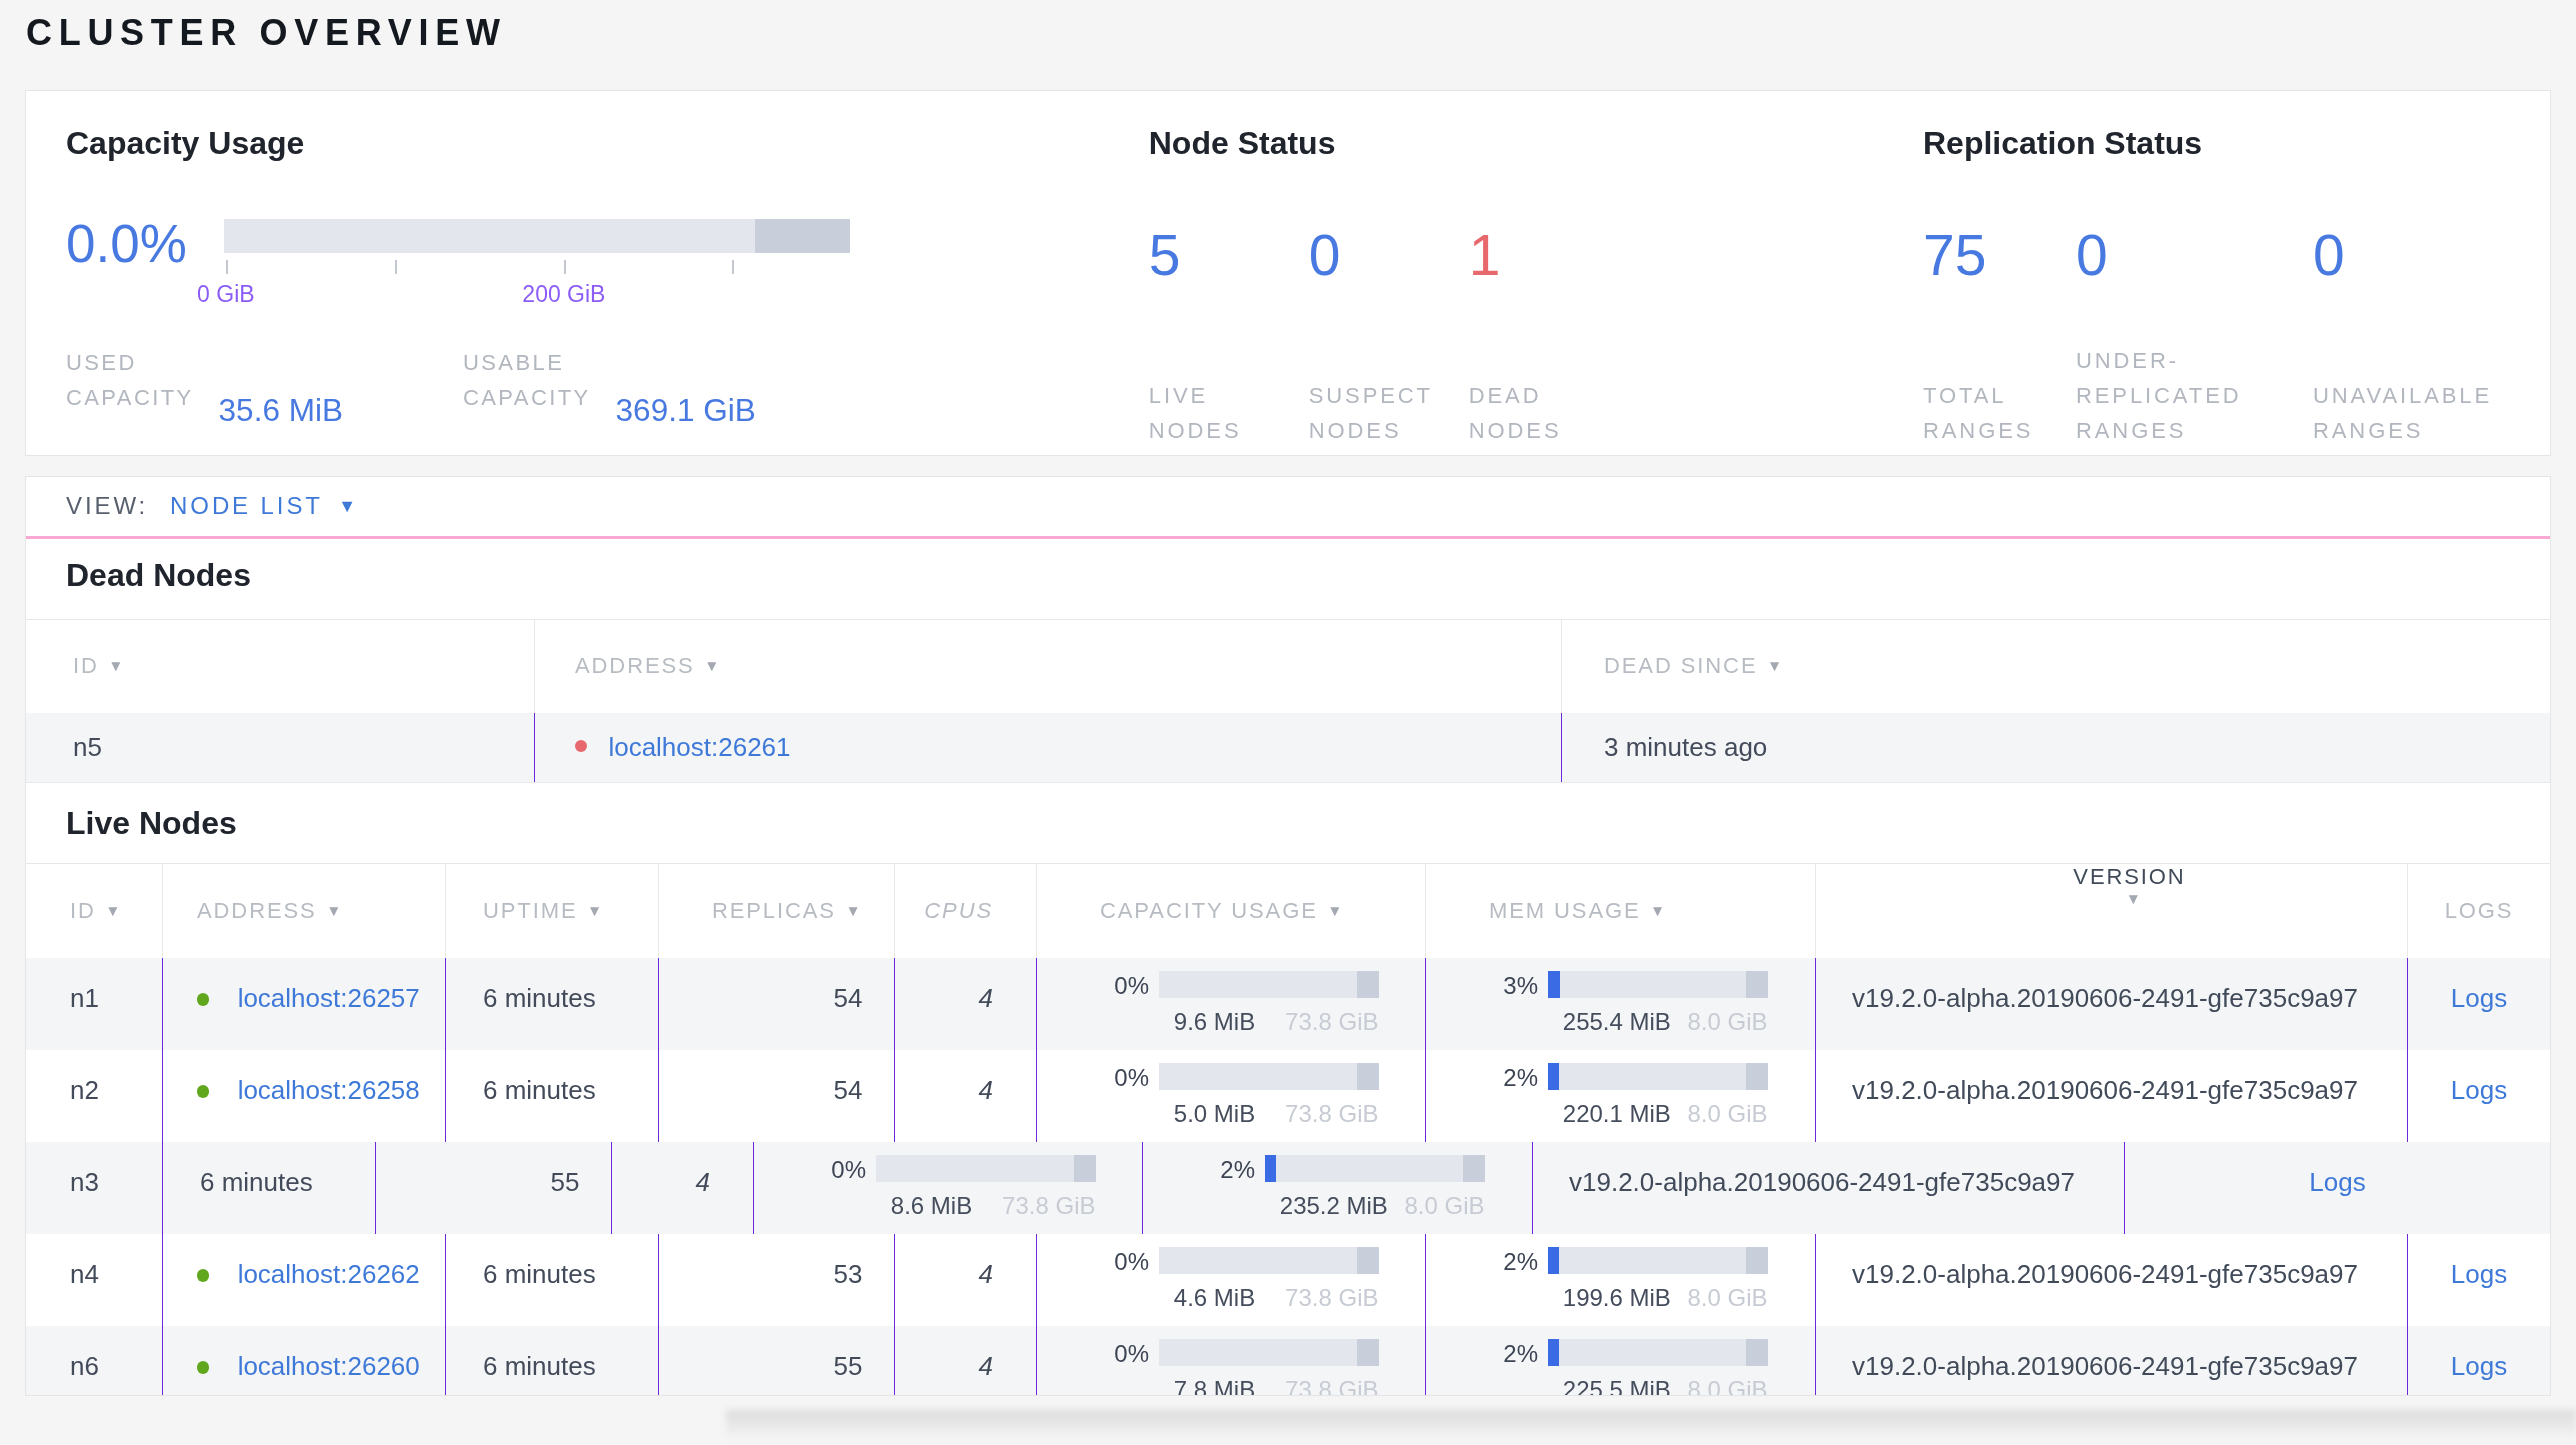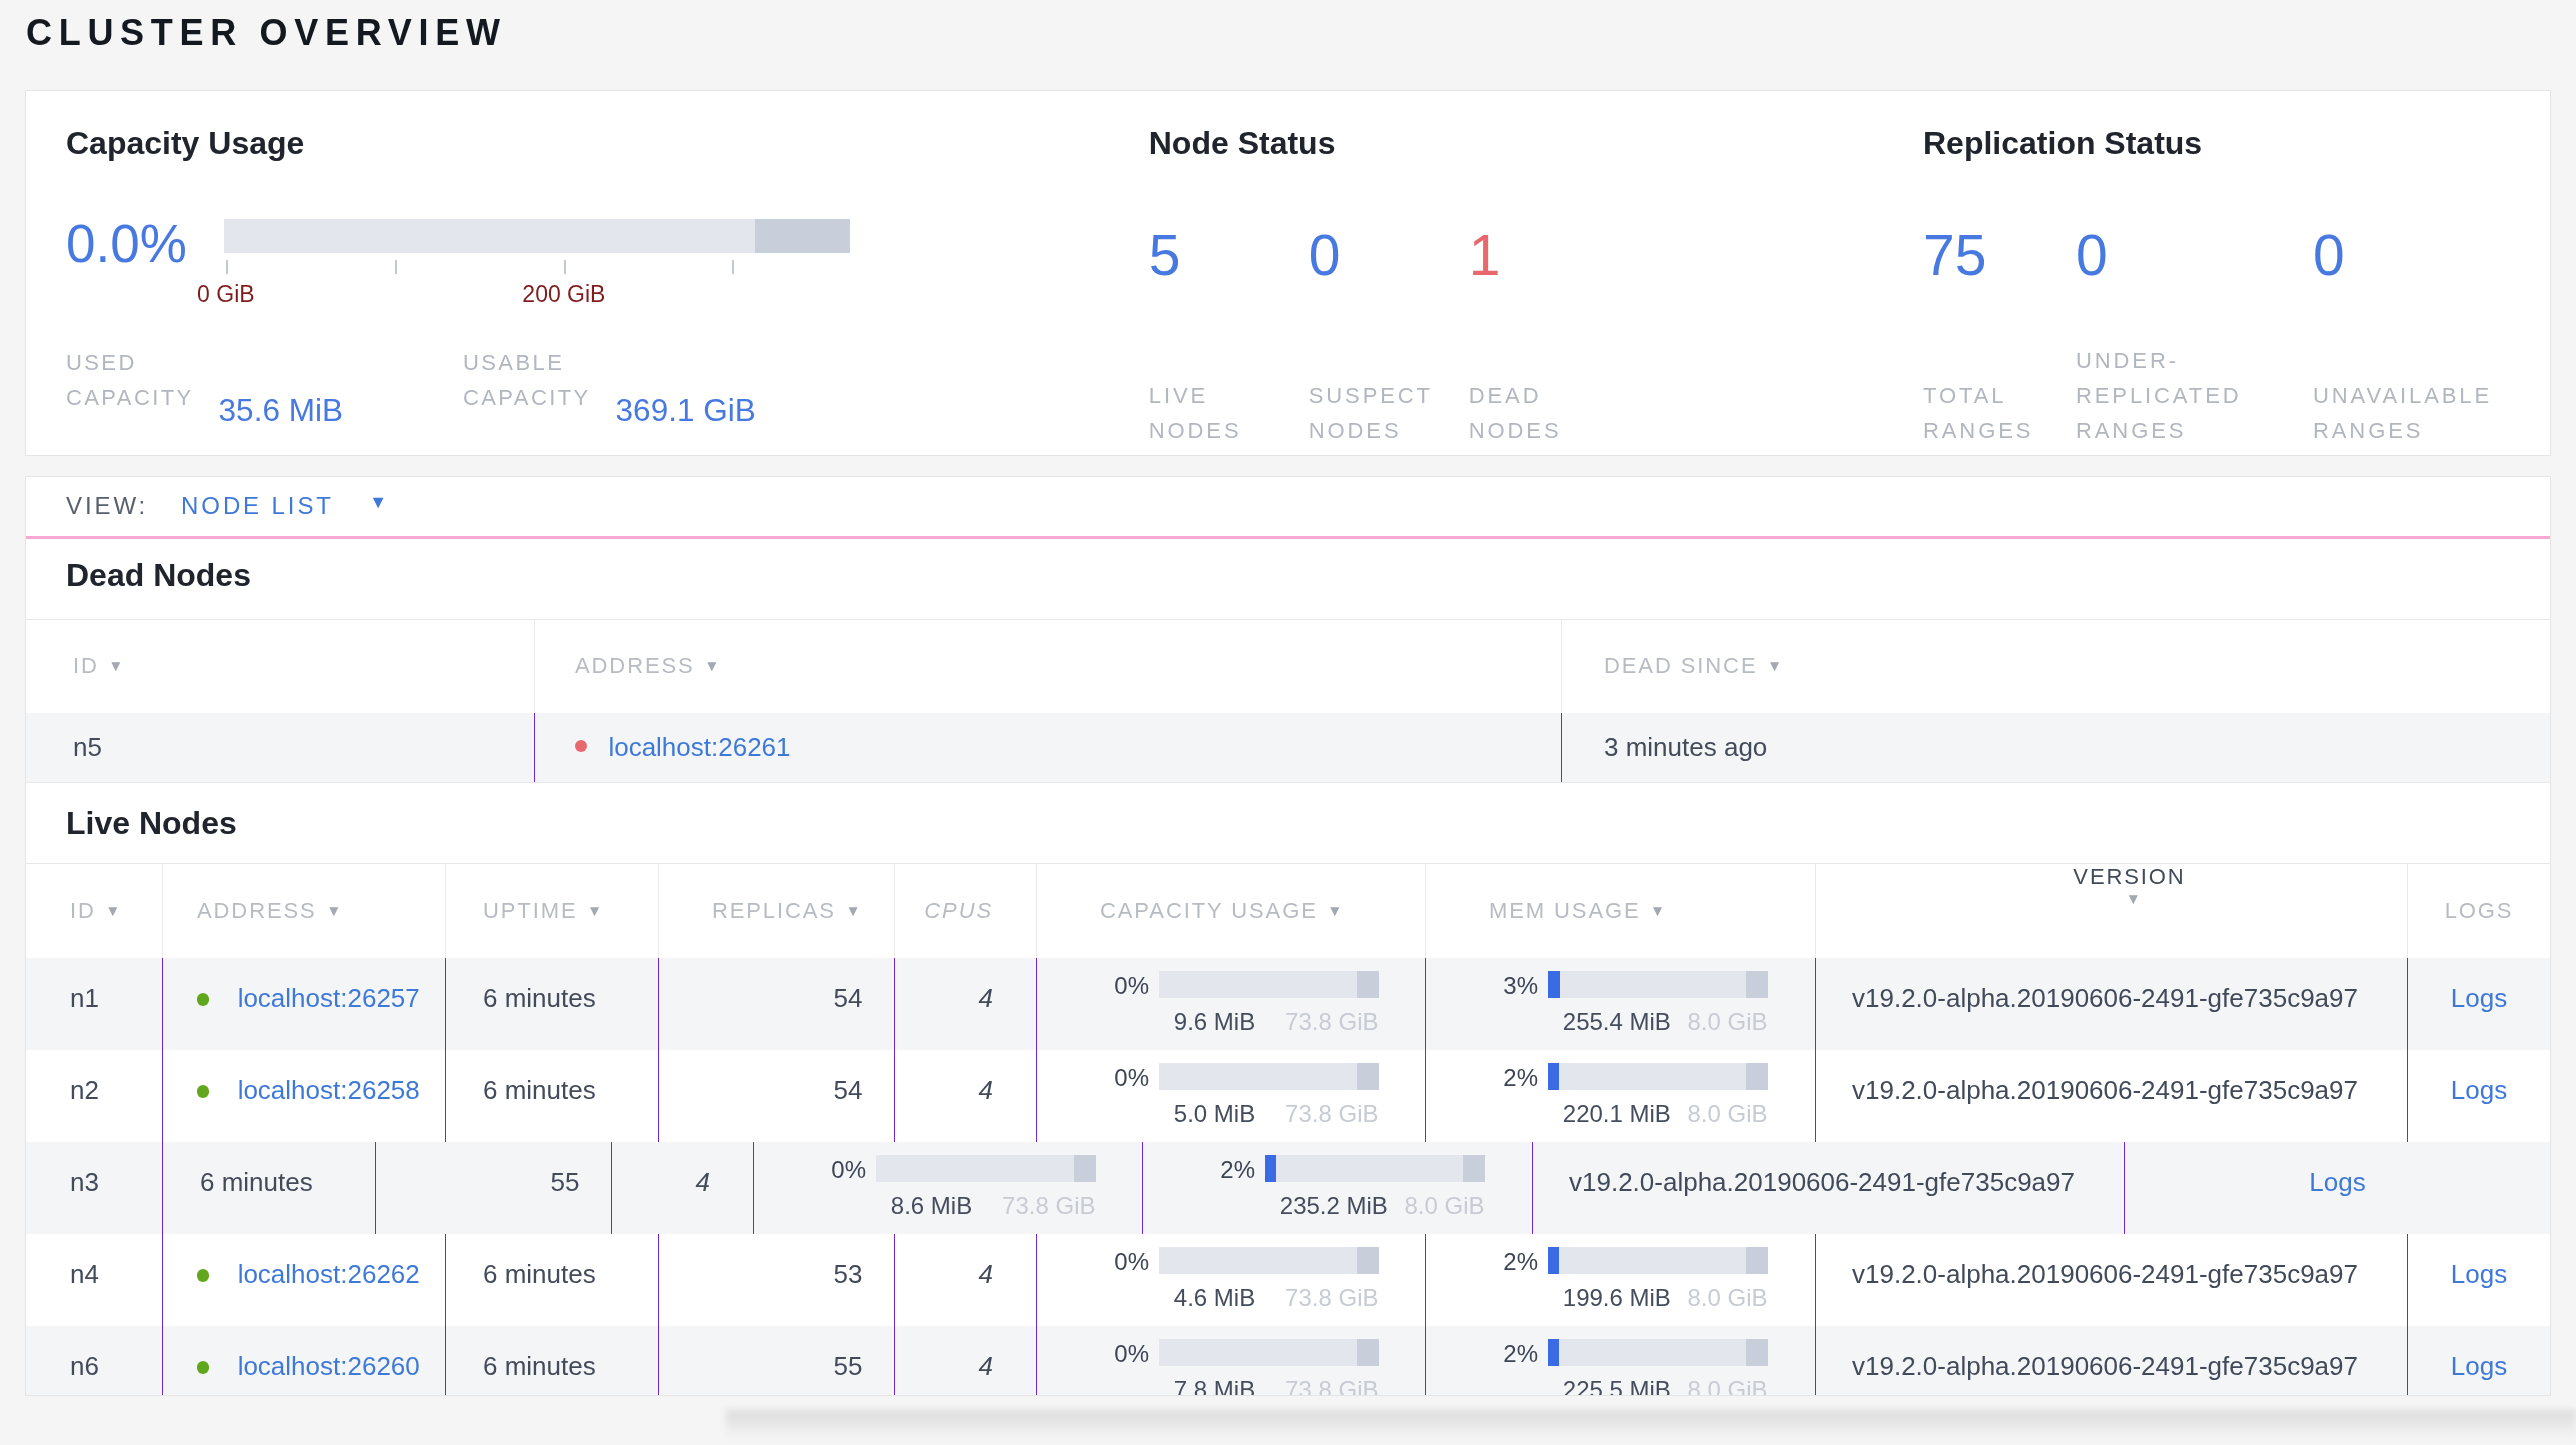--- a/index.html
+++ b/index.html
@@ -36,43 +36,43 @@
   .sec-replication{flex:1;}
 
   .gauge-row{display:flex; align-items:flex-start; margin-top:57px;}
   .cap-percent{width:158px; font-size:53px; color:var(--accent-blue); line-height:50px;}
   .cap-bar-area{width:626px;}
   .cap-track{position:relative; width:626px; height:34px; background:var(--bar-light);}
   .cap-track::after{content:""; position:absolute; right:0; top:0; bottom:0; width:15.2%; background:var(--bar-dark);}
   .cap-axis{position:relative; height:53px; margin-top:7.6px;}
   .tick{position:absolute; top:0; width:1.9px; height:14.3px; background:#c3c8d0;}
   .t0{left:0.3%;} .t1{left:27.3%;} .t2{left:54.3%;} .t3{left:81.2%;}
-  .tick-label{position:absolute; top:21px; transform:translateX(-50%); font-size:23px; color:#7f1d1d;}
+  .tick-label{position:absolute; top:21px; transform:translateX(-50%); font-size:23px; color:#8b5cf6;}
   .l0{left:0.3%;} .l2{left:54.3%;}
 
   .cap-stats{display:flex; margin-top:32px;}
   .cap-stat{display:flex; align-items:flex-end;}
   .cap-stat.first{width:397px;}
   .stat-label{display:flex; flex-direction:column; font-size:22px; letter-spacing:2.4px; color:var(--label-gray); line-height:35px;}
   .cap-value{font-size:31.5px; color:var(--accent-blue); margin-left:25px; line-height:31px; position:relative; top:11px;}
 
   .stat-row{display:flex; margin-top:63px;}
   .big-stat{display:flex; flex-direction:column;}
   .w168{width:160px;} .w160{width:153px;} .w248{width:237px;}
   .big-num{font-size:57px; line-height:61px; color:var(--accent-blue);}
   .big-num.danger{color:var(--danger-red);}
   .big-label{height:107px; margin-top:55px; display:flex; flex-direction:column; justify-content:flex-end;
              font-size:22px; letter-spacing:2.9px; color:var(--label-gray); line-height:35px;}
 
   
   .list-card{margin:20px 25px 0; height:920px; overflow:hidden; padding:0;}
   .view-bar{height:62px; display:flex; align-items:center; padding-left:40px; border-bottom:3px solid #f9a8d4;}
   .view-label{font-size:24px; letter-spacing:2.9px; color:#58606e;}
-  .view-selected{display:flex; margin-left:33px; font-size:24px; letter-spacing:2.9px;
-                 color:var(--link-blue); cursor:pointer;gap:20px;}
+  .view-selected{display:flex; align-items:center; margin-left:22px; font-size:24px; letter-spacing:2.9px;
+                 color:var(--link-blue); cursor:pointer;}
   .caret{margin-left:15.3px; font-size:18px; color:var(--link-blue);}
 
   .table-title{font-size:32px; font-weight:700; color:#20242c; padding-left:40px;}
   .dead-title{margin-top:15.3px; height:42px; line-height:42px;}
   .live-title{margin-top:19px; height:42px; line-height:42px;}
 
   .table{width:100%;}
   .thead{display:flex; border-top:1px solid #e7e7e7;}
   .th{display:flex; align-items:center; font-size:22px; letter-spacing:1.9px; color:#b7bbc2;
       border-right:1px solid #e9e9e9;}

